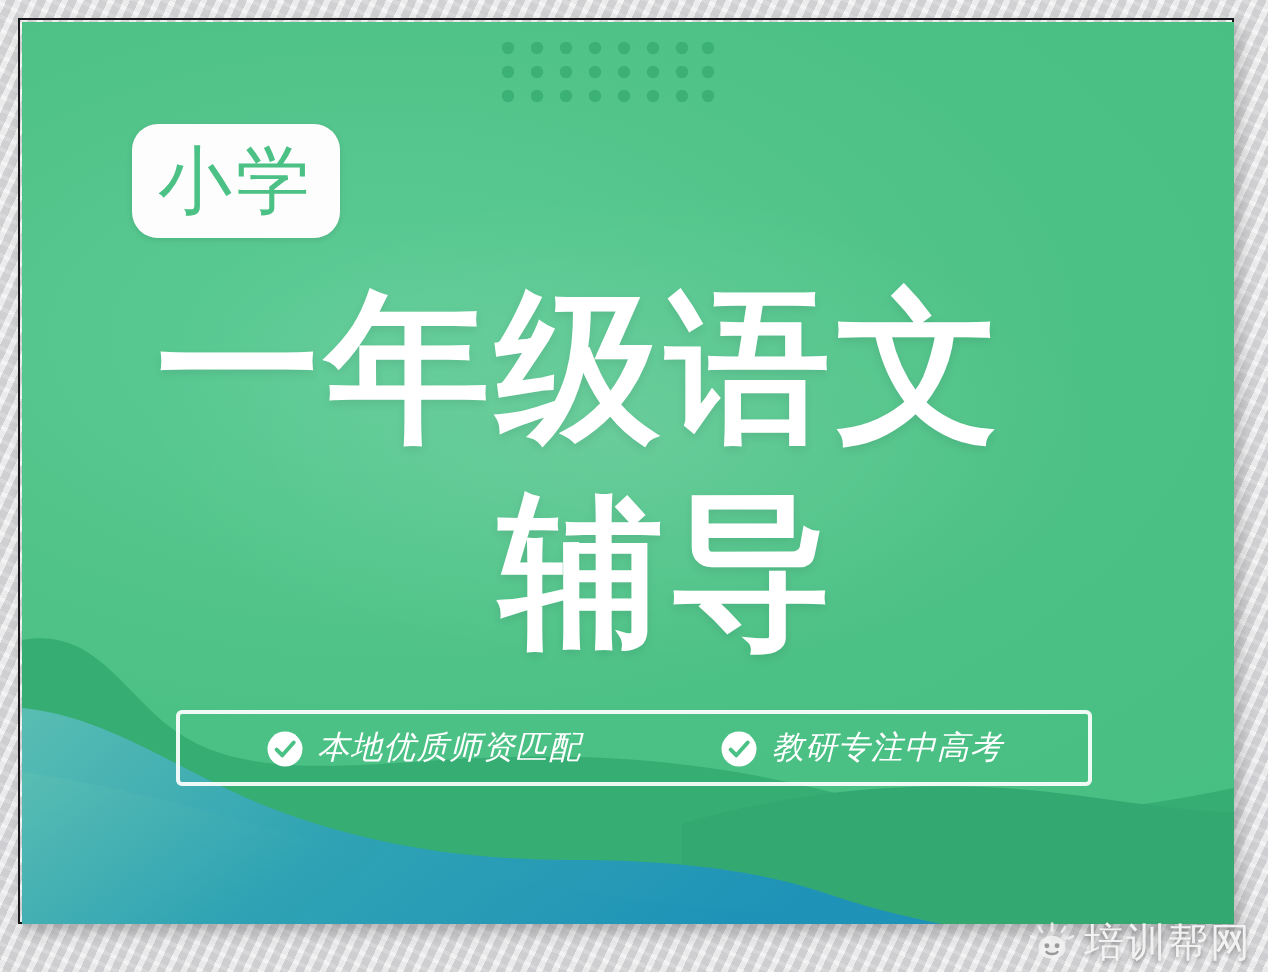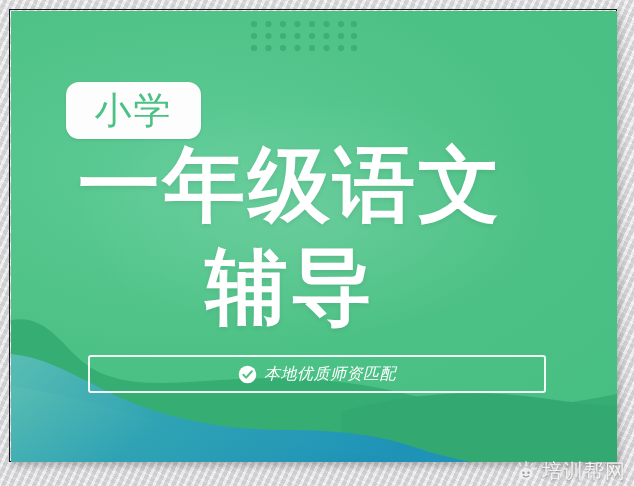--- a/index.html
+++ b/index.html
@@ -65,29 +65,28 @@
     top: 9px;
     width: 108px;
     height: 32px;
   }
 
   
   #badge-xiaoxue {
     position: absolute;
     left: 55px;
     top: 51px;
-    width: 135px;
+    width: 104px;
     height: 57px;
     background: #fdfdfd;
     border-radius: 13px;
     display: flex;
     align-items: center;
     justify-content: center;
     box-shadow: 0 1px 3px rgba(0,0,0,0.10);
-    margin-top: 20px;
   }
   #badge-xiaoxue .badge-text {
     color: #4cc185;
     font-size: 37px;
     line-height: 1;
     font-weight: 400;
     letter-spacing: 2px;
     font-family: "DejaVu Sans", "Liberation Sans", sans-serif;
   }
 
@@ -105,20 +104,21 @@
   }
   #headline-line1 {
     top: 133px;
     font-size: 82px;
     letter-spacing: 3px;
   }
   #headline-line2 {
     top: 235px;
     font-size: 82px;
     letter-spacing: 3px;
+    padding-left: 44px;
   }
 
   
   #waves {
     position: absolute;
     left: 0;
     bottom: 0;
     width: 606px;
     height: 160px;
   }
@@ -262,20 +262,29 @@
       <div class="feature-item">
         <span class="feature-check">
           <svg class="feature-check" viewBox="0 0 20 20" xmlns="http://www.w3.org/2000/svg">
             <circle cx="10" cy="10" r="9.2" fill="#ffffff"></circle>
             <path d="M5.6 10.3 L8.6 13.3 L14.6 6.6" fill="none" stroke="#4cc185" stroke-width="2.1" stroke-linecap="round" stroke-linejoin="round"></path>
           </svg>
         </span>
         <span class="feature-label">本地优质师资匹配</span>
       </div>
 
+      <div class="feature-item">
+        <span class="feature-check">
+          <svg class="feature-check" viewBox="0 0 20 20" xmlns="http://www.w3.org/2000/svg">
+            <circle cx="10" cy="10" r="9.2" fill="#ffffff"></circle>
+            <path d="M5.6 10.3 L8.6 13.3 L14.6 6.6" fill="none" stroke="#4cc185" stroke-width="2.1" stroke-linecap="round" stroke-linejoin="round"></path>
+          </svg>
+        </span>
+        <span class="feature-label">教研专注中高考</span>
+      </div>
 
     </div>
 
   </div>
 
   <div id="watermark">
     <span class="wm-icon">
       <svg class="wm-icon" viewBox="0 0 24 24" xmlns="http://www.w3.org/2000/svg">
         <g fill="#f2f2f2">
           <path d="M12 8.6 C7.9 8.6 4.6 11.4 4.6 15.2 C4.6 19 7.9 21.2 12 21.2 C16.1 21.2 19.4 19 19.4 15.2 C19.4 11.4 16.1 8.6 12 8.6 Z"></path>

